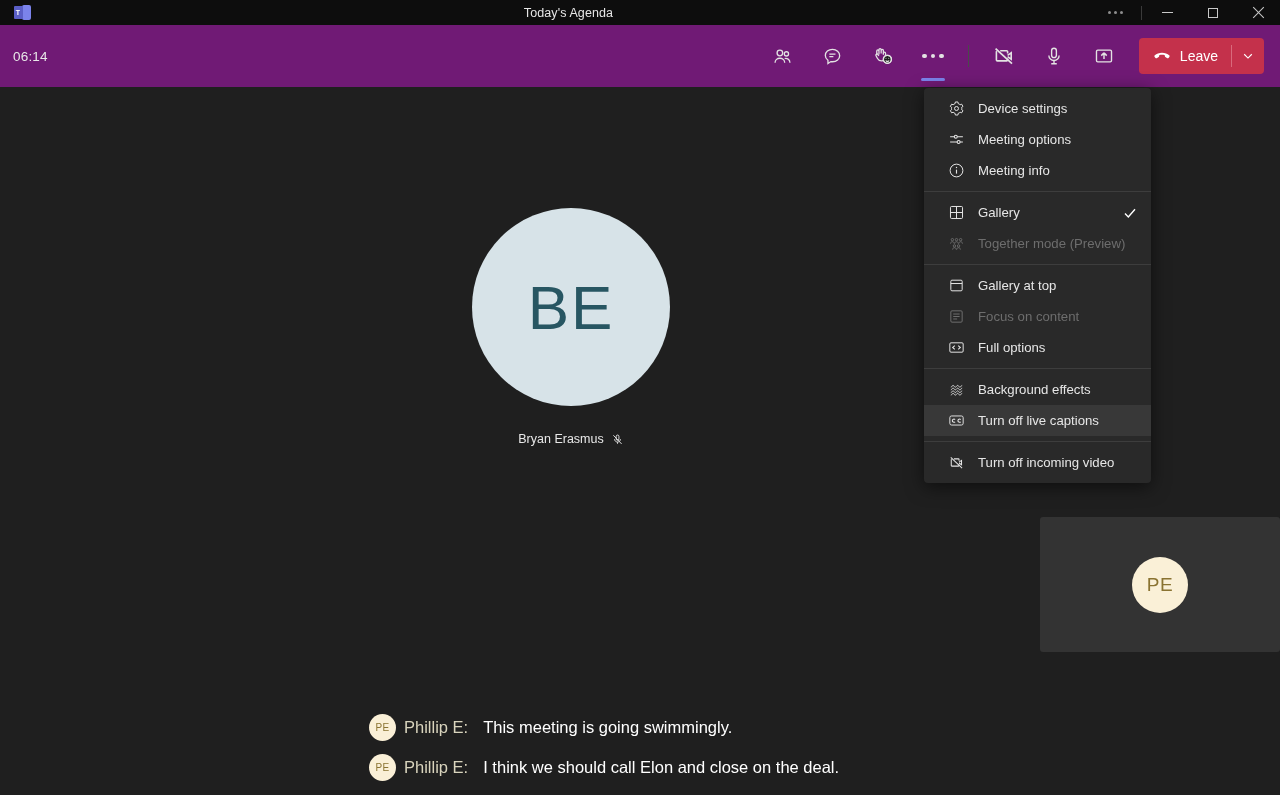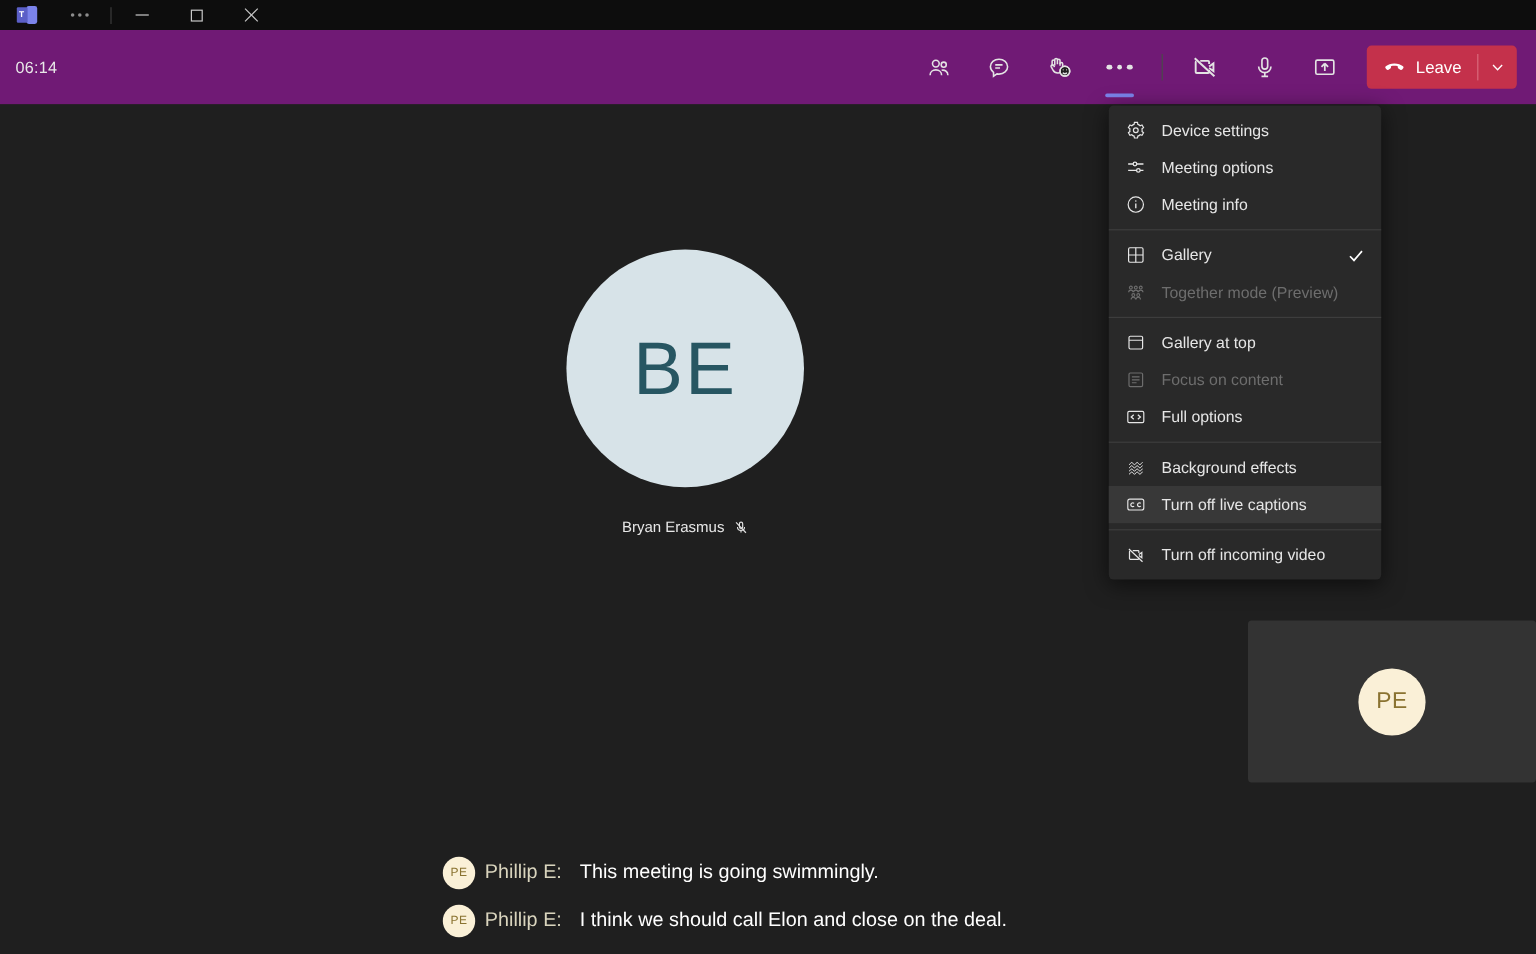--- a/index.html
+++ b/index.html
@@ -124,21 +124,21 @@
   .cap-text { color: #ffffff; font-size: 16.5px; margin-left: 15px; white-space: nowrap; }
 
   
   .menu {
     position: absolute; left: 924px; top: 88px; width: 227px;
     background: #292929; border-radius: 4px;
     box-shadow: 0 4px 18px rgba(0,0,0,.55);
     padding: 5px 0; z-index: 50;
   }
   .mi {
-    display: flex; align-items: center; height: 31px; padding: 0 14px 0 14px;
+    display: flex; align-items: center; height: 31px; padding: 0 14px 0 24px;
     color: #e6e6e6; font-size: 13.2px; cursor: pointer; position: relative;
   }
   .mi.active { background: #383838; }
   .mi.disabled { color: #6d6d6d; cursor: default; }
   .mi .mi-icon {
     width: 22px; display: flex; align-items: center; justify-content: flex-start;
     flex: none; color: inherit;
   }
   .mi .mi-label { margin-left: 8px; }
   .mi .mi-check { position: absolute; right: 13px; top: 50%; transform: translateY(-50%); }
@@ -150,20 +150,21 @@
 
 <div class="app">
 
   <div class="titlebar">
     <div class="tb-logo">
       <div class="teams-logo">
         <div class="cap"></div>
           <div class="sq">T</div>
       </div>
     </div>
+    <div class="tb-title">Today's Agenda</div>
     <div class="tb-ctrls">
       <div class="tb-btn">
         <span class="dots3">
             <i></i>
             <i></i>
             <i></i>
           </span>
       </div>
       <div class="tb-sep"></div>
       <div class="tb-btn">

